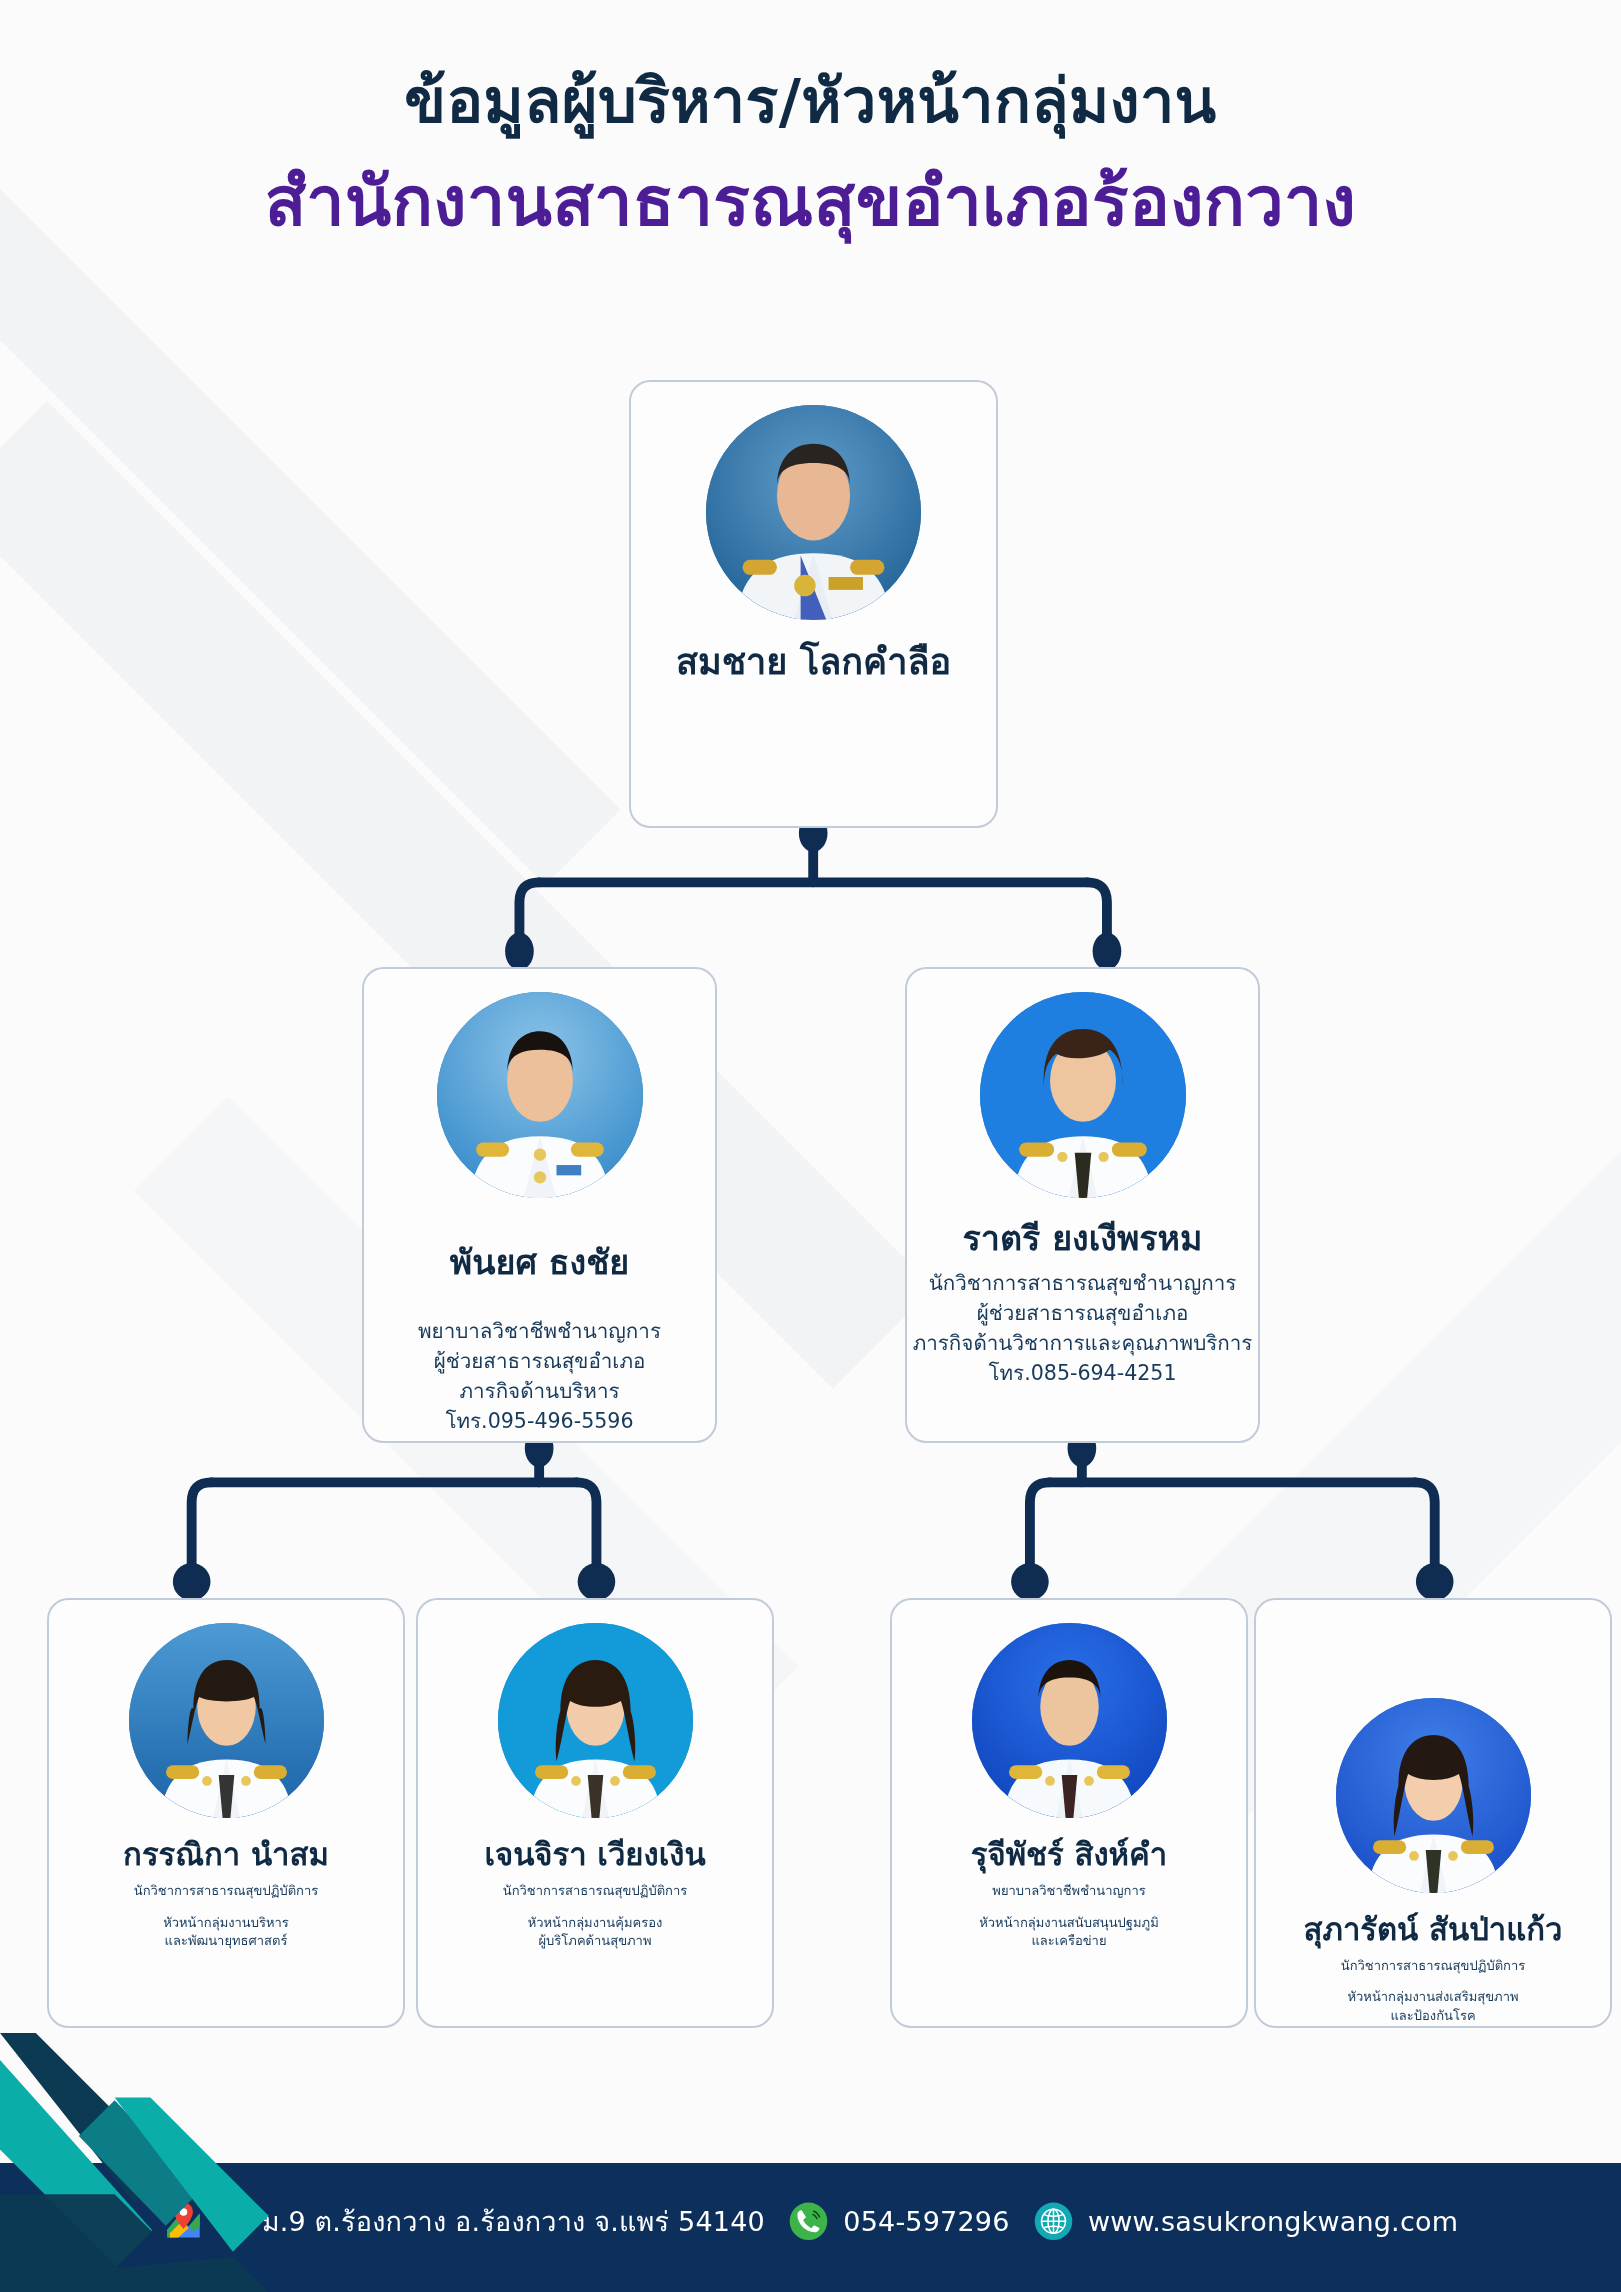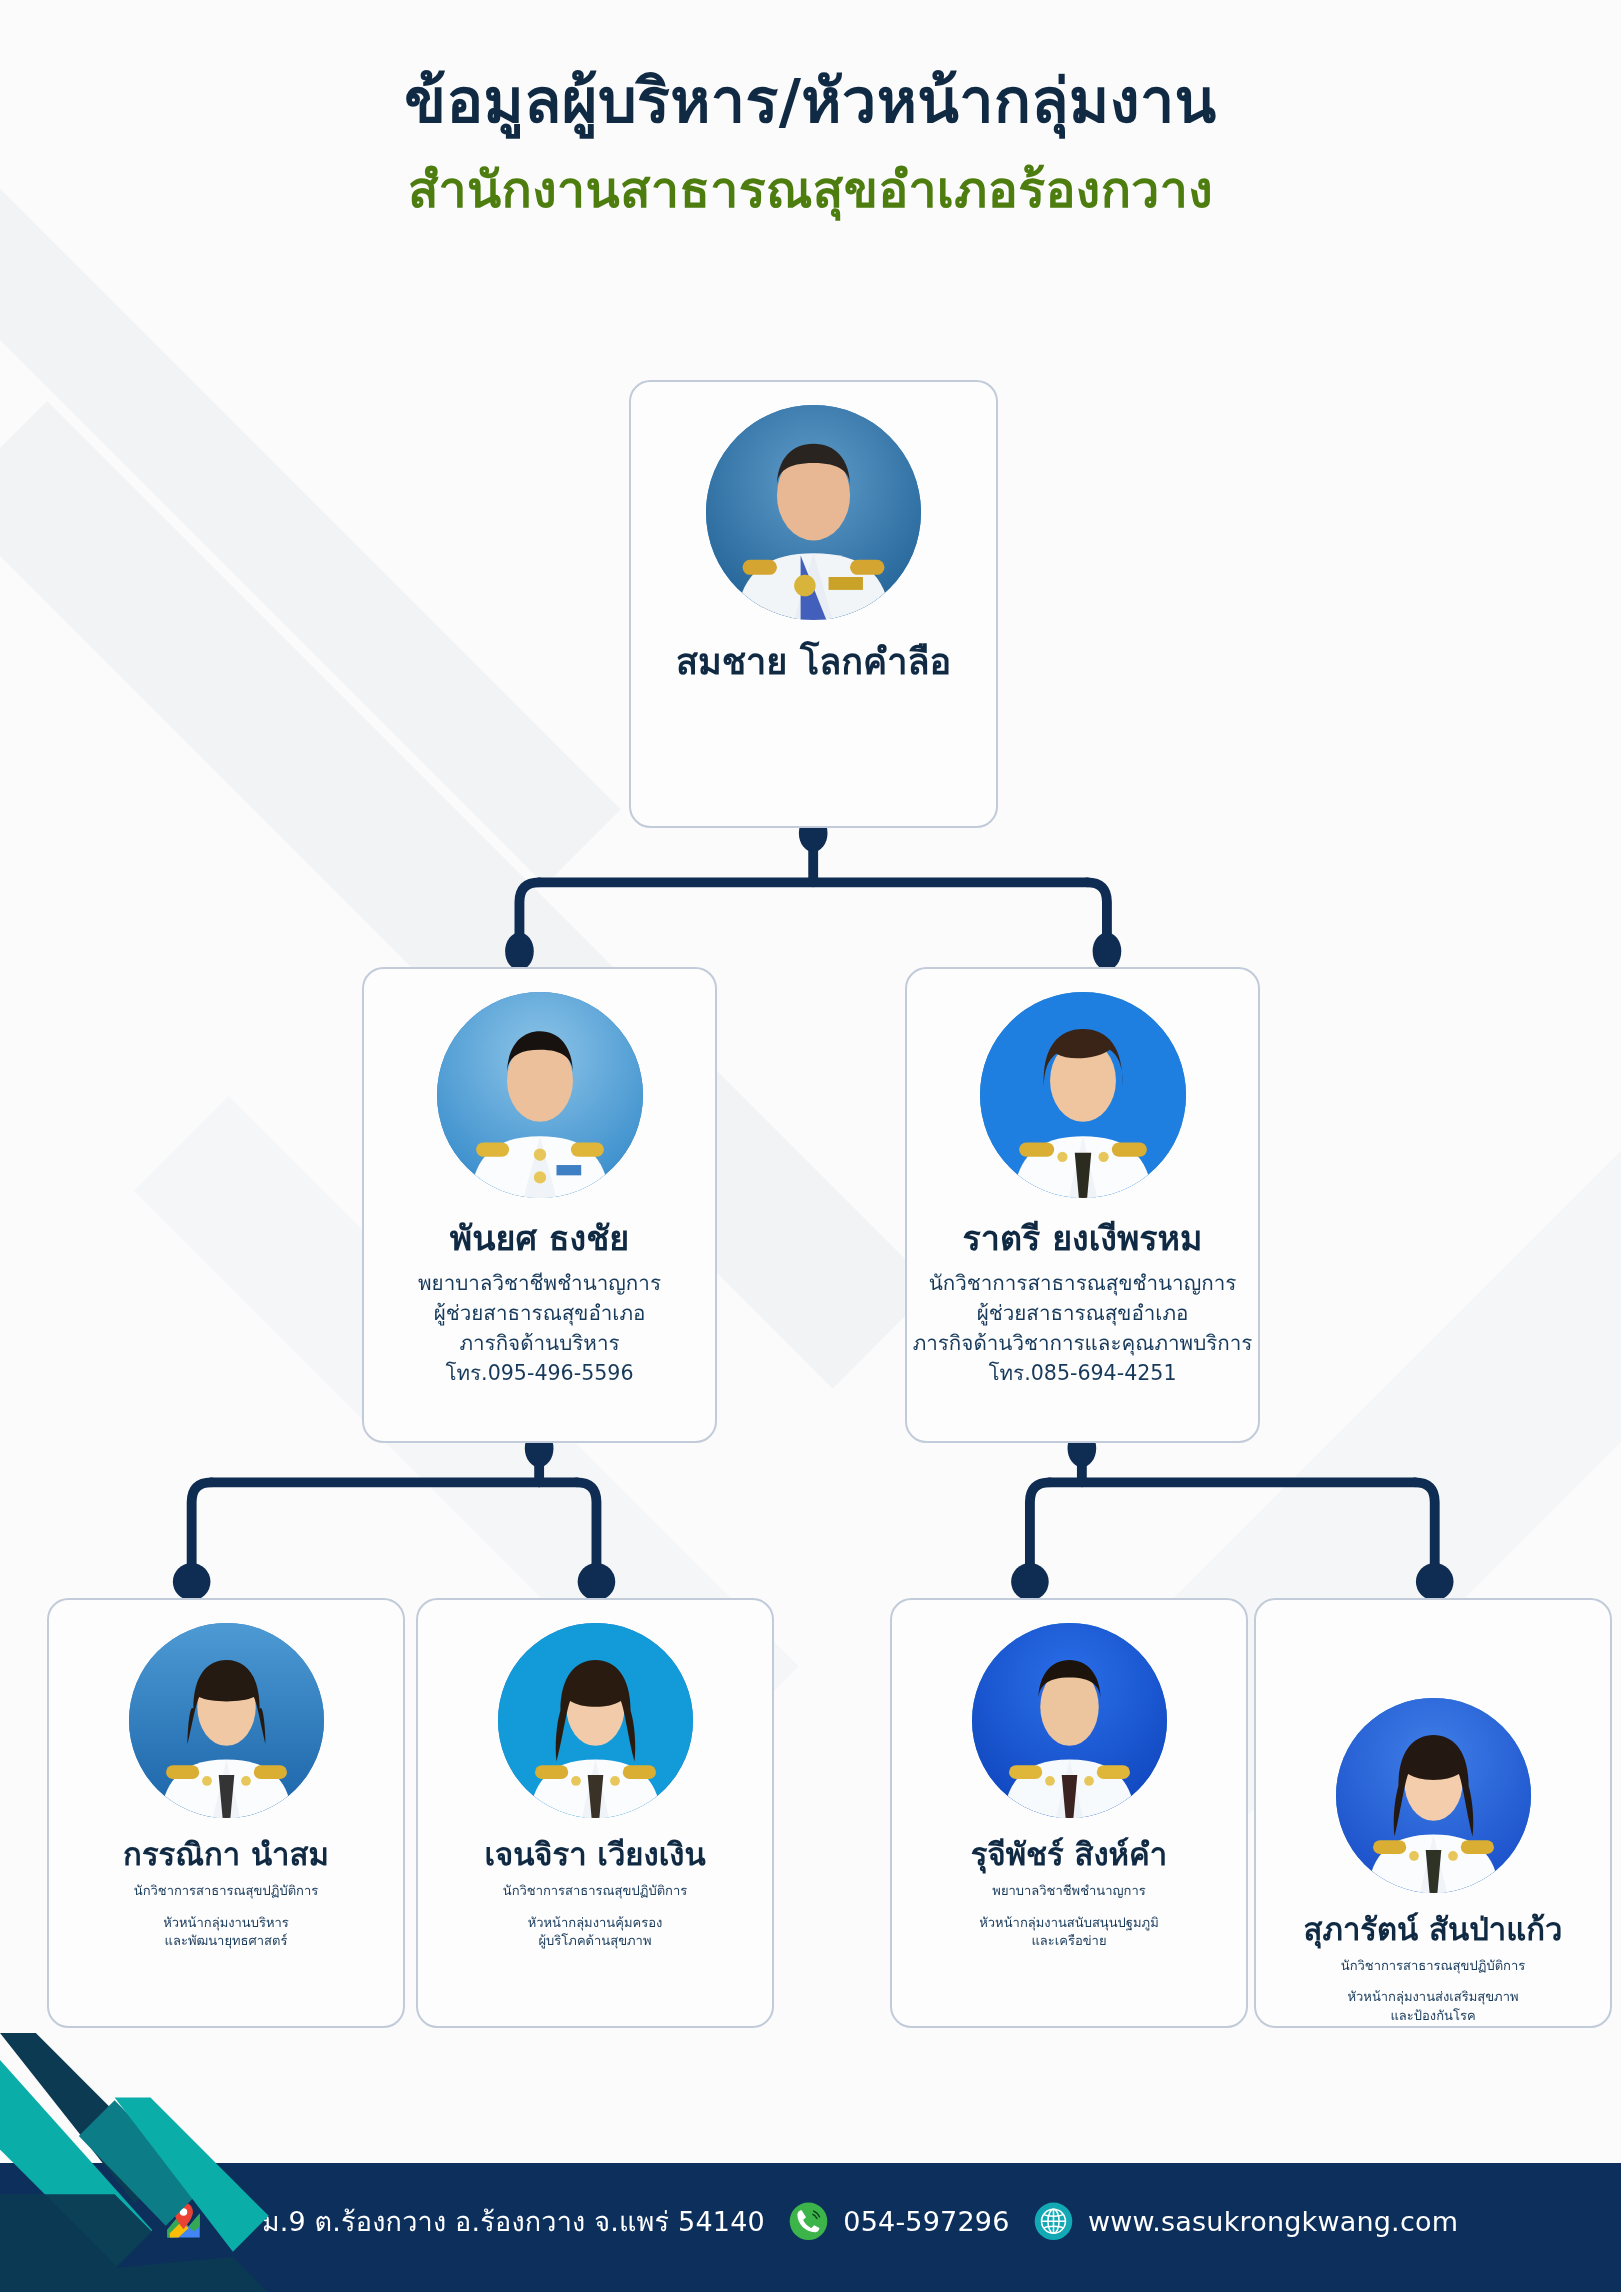--- a/index.html
+++ b/index.html
@@ -39,21 +39,21 @@
   .zig{position:absolute;z-index:7;pointer-events:none;}
   .zig svg{display:block;}
 
   
   .title-wrap{position:absolute;left:0;right:0;top:63px;text-align:center;z-index:4;}
   .title1{
     font-size:61px;font-weight:700;color:#102a43;letter-spacing:0.4px;
     line-height:1.25;margin:0;
   }
   .title2{
-    font-size:50px;font-weight:700;color:#4d7c0f;letter-spacing:0.4px;
+    font-size:68px;font-weight:700;color:#4c1d95;letter-spacing:0.4px;
     line-height:1.25;margin:19.7px 0 0 0;
   }
   .connectors{position:absolute;left:0;top:0;width:1621px;height:2293px;z-index:2;pointer-events:none;}
 
   
   .card{
     position:absolute;z-index:5;
     background:#fdfdfe;
     border:2.7px solid #c2cbd9;
     border-radius:21.5px;
@@ -75,21 +75,21 @@
   #card-somchai{left:629px;top:380px;width:369px;height:448px;padding:23px 12.5px 0;text-align:right;}
   #card-somchai .avatar{width:215px;height:215px;}
   #card-somchai .p-name{font-size:36px;margin-top:19.7px;}
   #card-somchai .p-lines{font-size:21.5px;margin-top:10.7px;}
 
   
   .lvl2{width:355px;height:476px;padding:23px 10.7px 0;}
   .lvl2 .avatar{width:206px;height:206px;}
   .lvl2 .p-name{font-size:34px;margin-top:19.7px;}
   .lvl2 .p-lines{font-size:20.6px;margin-top:10.7px;}
-  #card-panyot{left:362px;top:967px;}
+  #card-panyot{left:362px;top:967px;gap:24px;}
   #card-ratree{left:905px;top:967px;}
 
   
   .lvl3{width:358px;height:430px;padding:23px 9px 0;}
   .lvl3 .avatar{width:195px;height:195px;}
   .lvl3 .p-name{font-size:31px;margin-top:18px;}
   .lvl3 .p-lines{font-size:13px;margin-top:9px;}
   #card-kannika{left:47px;top:1598px;}
   #card-jenjira{left:416px;top:1598px;}
   #card-rujipat{left:890px;top:1598px;}

